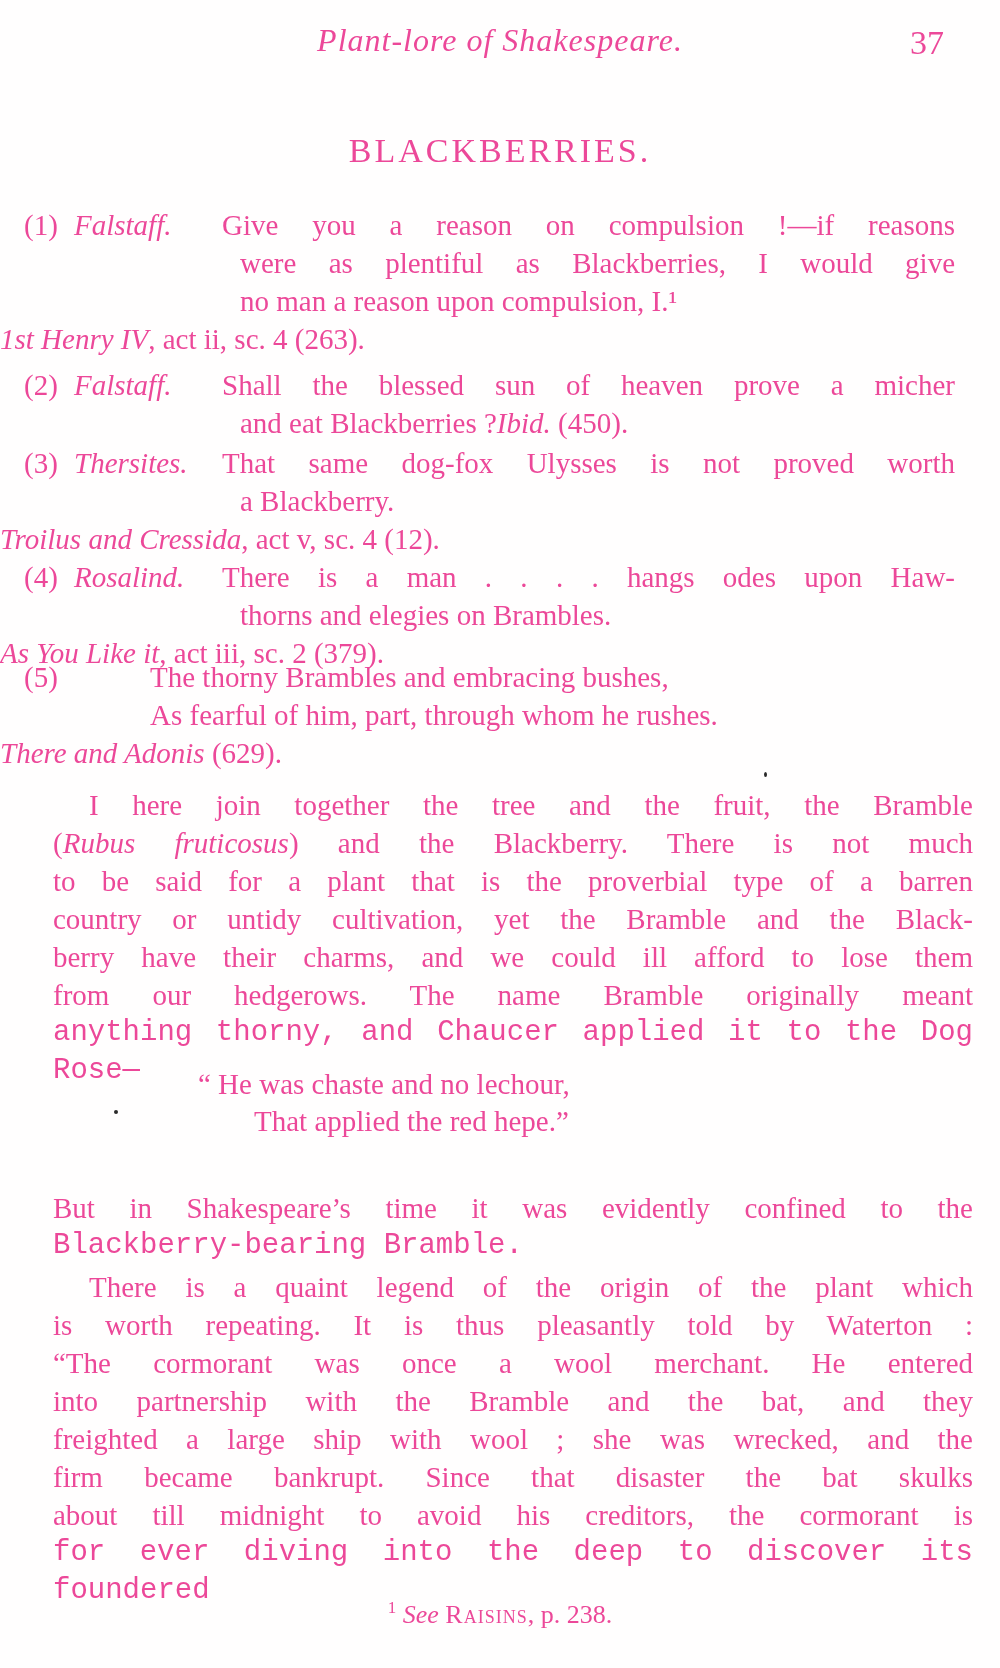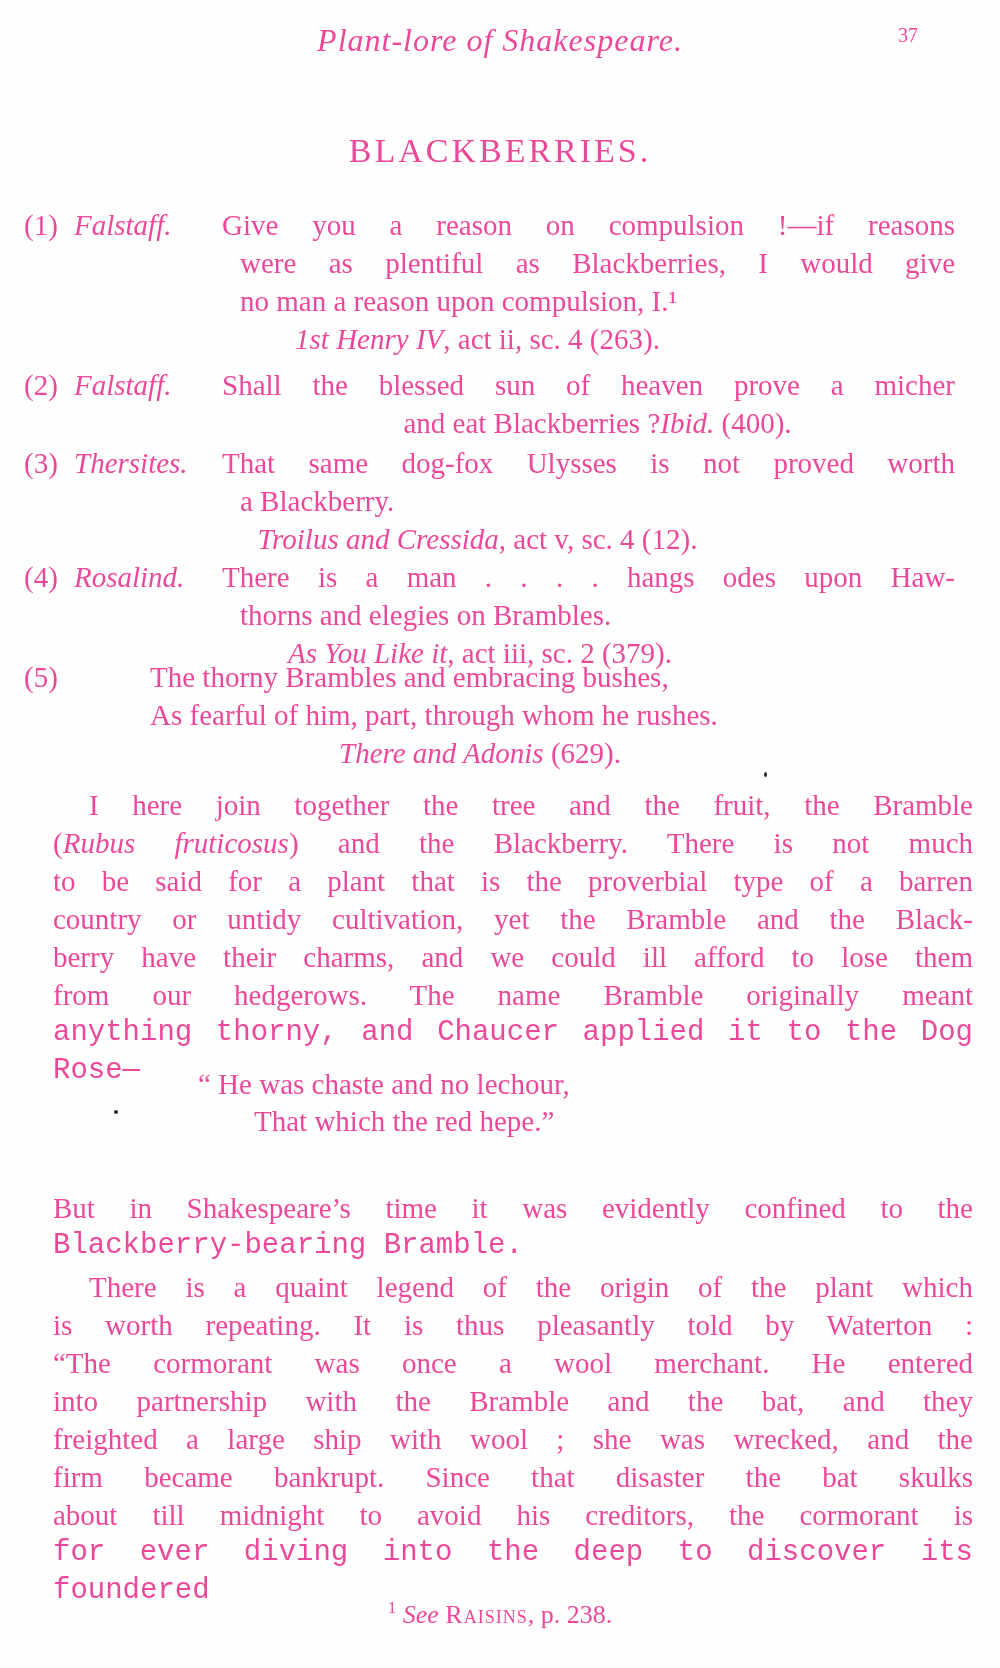--- a/index.html
+++ b/index.html
@@ -24,22 +24,22 @@
     left: 0;
     width: 100%;
     text-align: center;
     font-style: italic;
     font-size: 32px;
     letter-spacing: 1px;
   }
   .page-number {
     position: absolute;
     top: 24px;
-    right: 82px;
-    font-size: 20px;
+    right: 56px;
+    font-size: 34px;
   }
   .section-title {
     position: absolute;
     top: 132px;
     left: 0;
     width: 100%;
     margin: 0;
     text-align: center;
     font-weight: normal;
     font-size: 34px;
@@ -62,24 +62,24 @@
     position: absolute;
     left: 74px;
     top: 0;
     font-style: italic;
     line-height: 38px;
   }
   .q-body { margin-left: 222px; margin-right: 45px; }
   .q-line { line-height: 38px; }
   .q-line.cont { margin-left: 18px; }
   .just { text-align: justify; text-align-last: justify; }
-  .q-cite { text-align: center; line-height: 38px; }
+  .q-cite { text-align: left; line-height: 38px; }
   .q-row {
     display: flex;
-    justify-content: center;
+    justify-content: flex-start;
     margin-left: 18px;
     line-height: 38px;
   }
   .verse-body { margin-left: 150px; margin-right: 40px; }
   
   .para {
     position: absolute;
     left: 28px;
     width: 945px;
   }
@@ -139,21 +139,21 @@
     <div class="q-cite" style="margin-right:45px"><i>1st Henry IV</i><span>, act ii, sc. 4 (263).</span></div>
   </div>
 
   <div class="quote" style="top:366px">
     <span class="q-num">(2)</span>
     <span class="q-speaker">Falstaff.</span>
     <div class="q-body">
       <div class="q-line just">Shall the blessed sun of heaven prove a micher</div>
       <div class="q-row">
         <span>and eat Blackberries ?</span>
-        <span><i>Ibid.</i><span> (400).</span></span>
+        <span><i>Ibid.</i><span> (450).</span></span>
       </div>
     </div>
   </div>
 
   <div class="quote" style="top:444px">
     <span class="q-num">(3)</span>
     <span class="q-speaker">Thersites.</span>
     <div class="q-body">
       <div class="q-line just">That same dog-fox Ulysses is not proved worth</div>
       <div class="q-line cont">a Blackberry.</div>
@@ -185,21 +185,21 @@
     <div class="b-line"><span>(</span><i>Rubus fruticosus</i><span>) and the Blackberry. There is not much</span></div>
     <div class="b-line">to be said for a plant that is the proverbial type of a barren</div>
     <div class="b-line">country or untidy cultivation, yet the Bramble and the Black-</div>
     <div class="b-line">berry have their charms, and we could ill afford to lose them</div>
     <div class="b-line">from our hedgerows. The name Bramble originally meant</div>
     <div class="b-line last">anything thorny, and Chaucer applied it to the Dog Rose—</div>
   </div>
 
   <div class="verse" style="top:1066px">
     <div class="v-line">“ He was chaste and no lechour,</div>
-    <div class="v-line v3">That which the red hepe.”</div>
+    <div class="v-line v3">That applied the red hepe.”</div>
   </div>
 
   <div class="para" style="top:1189px">
     <div class="b-line">But in Shakespeare’s time it was evidently confined to the</div>
     <div class="b-line last">Blackberry-bearing Bramble.</div>
   </div>
 
   <div class="para" style="top:1268px">
     <div class="b-line indent">There is a quaint legend of the origin of the plant which</div>
     <div class="b-line">is worth repeating. It is thus pleasantly told by Waterton :</div>

